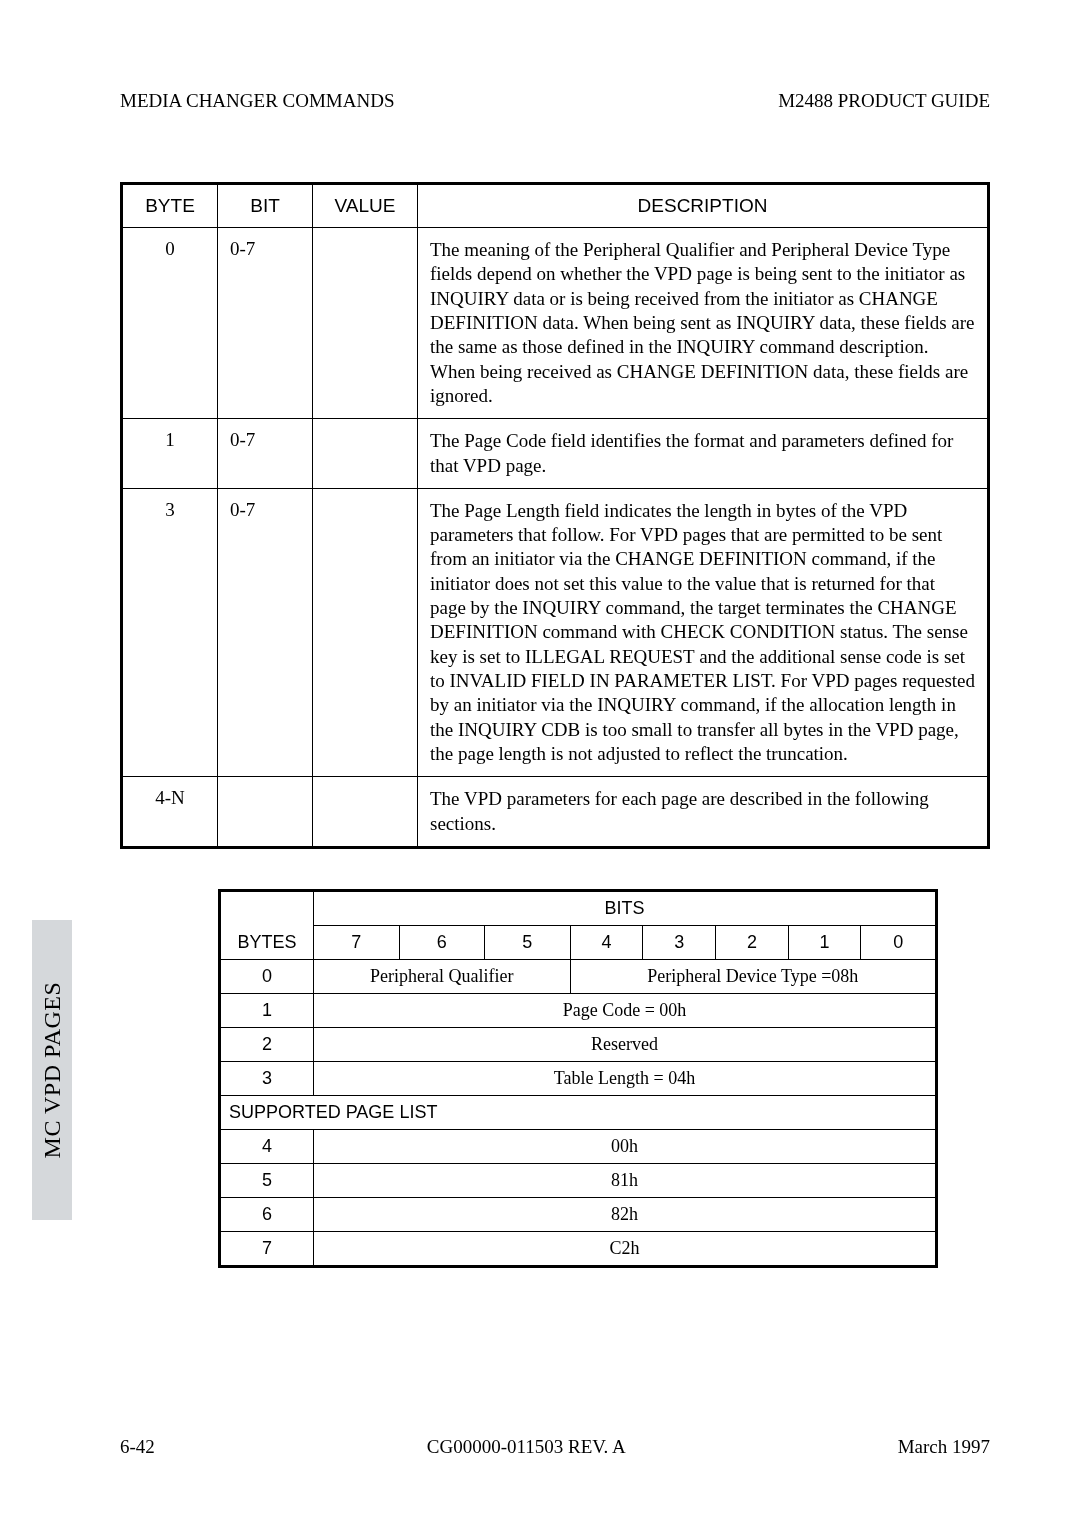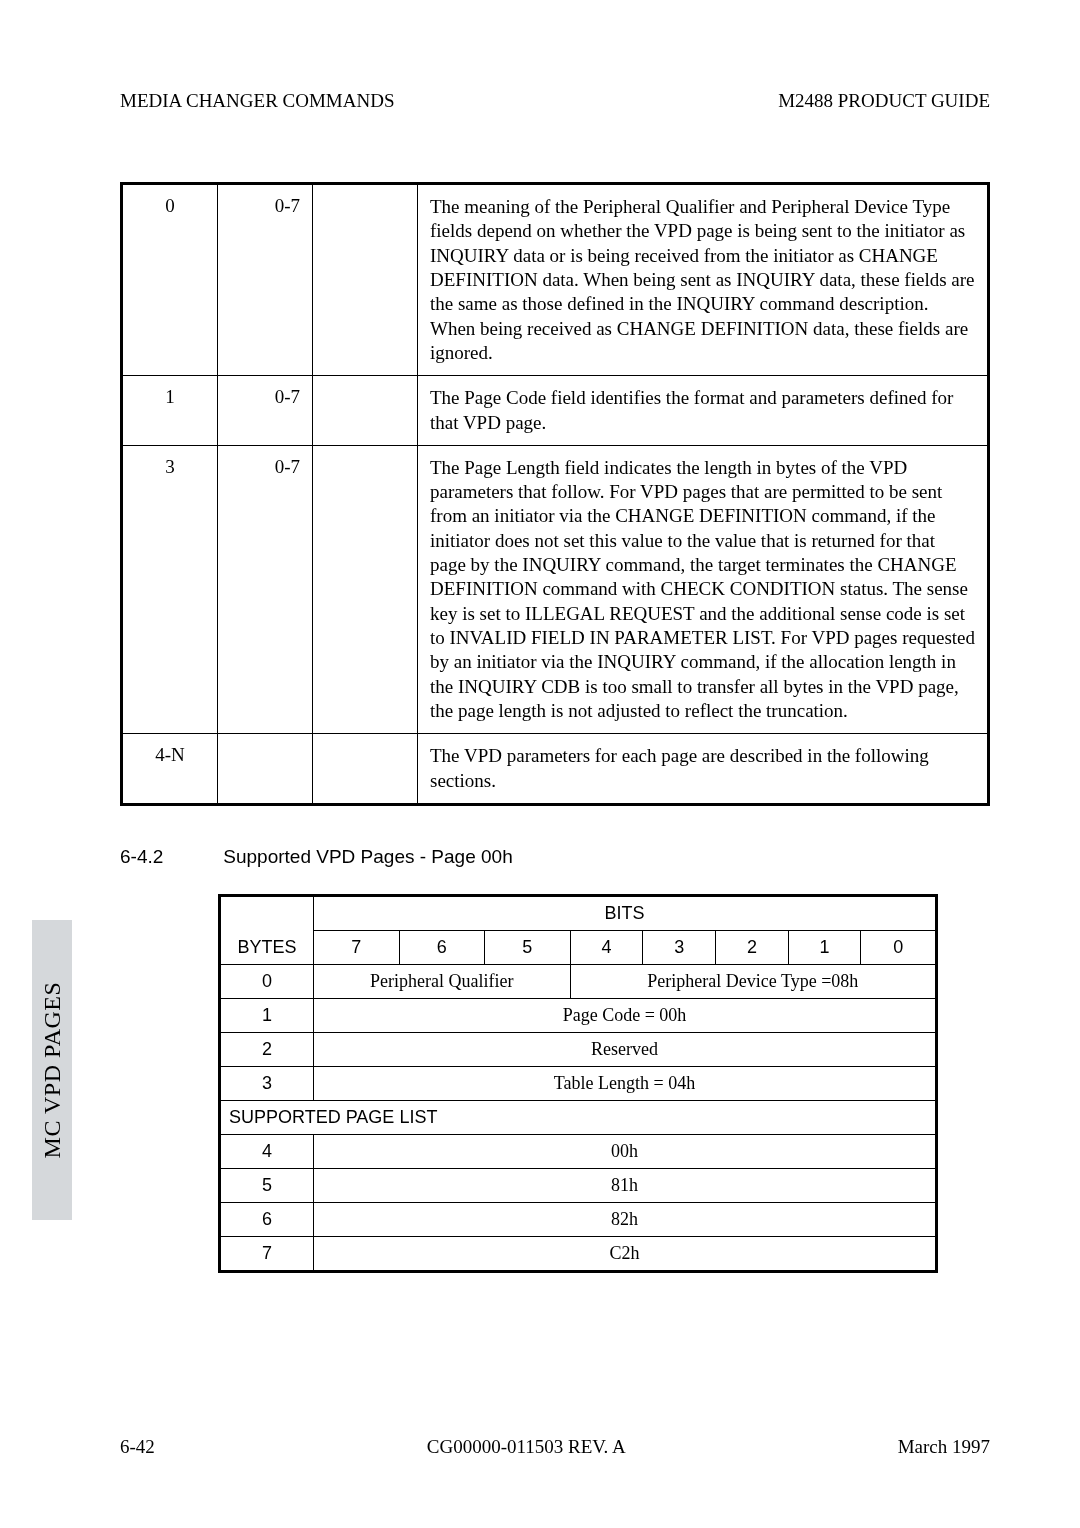--- a/index.html
+++ b/index.html
@@ -41,21 +41,21 @@
       padding: 10px 12px;
       vertical-align: top;
     }
     table.t1 th {
       font-family: Arial, Helvetica, sans-serif;
       font-weight: normal;
       text-align: center;
       font-size: 19px;
     }
     .col-byte { width: 70px; text-align: center; }
-    .col-bit  { width: 70px; text-align: right; }
+    .col-bit  { width: 70px; text-align: left; }
     .col-val  { width: 80px; text-align: center; }
     .col-desc { text-align: left; }
     table.t1 td.desc { text-align: left; line-height: 1.28; }
 
     
     .section-block { margin-left: 0; margin-bottom: 26px; }
     .section-line {
       font-family: Arial, Helvetica, sans-serif;
       font-size: 19px;
       margin-bottom: 12px;
@@ -133,20 +133,26 @@
 <div class="page-content">
 
   <div class="header-line">
     <span>MEDIA CHANGER COMMANDS</span>
     <span>M2488 PRODUCT GUIDE</span>
   </div>
 
 
   <table class="t1">
     <tbody>
+        <tr>
+      <th class="col-byte">BYTE</th>
+      <th class="col-bit">BIT</th>
+      <th class="col-val">VALUE</th>
+      <th class="col-desc">DESCRIPTION</th>
+    </tr>
     <tr>
       <td class="col-byte">0</td>
       <td class="col-bit">0-7</td>
       <td class="col-val"></td>
       <td class="desc">The meaning of the Peripheral Qualifier and Peripheral Device Type fields depend on whether the VPD page is being sent to the initiator as INQUIRY data or is being received from the initiator as CHANGE DEFINITION data.  When being sent as INQUIRY data, these fields are the same as those defined in the INQUIRY command description.  When being received as CHANGE DEFINITION data, these fields are ignored.</td>
     </tr>
     <tr>
       <td class="col-byte">1</td>
       <td class="col-bit">0-7</td>
       <td class="col-val"></td>
@@ -161,24 +167,20 @@
     <tr>
       <td class="col-byte">4-N</td>
       <td class="col-bit"></td>
       <td class="col-val"></td>
       <td class="desc">The VPD parameters for each page are described in the following sections.</td>
     </tr>
   </tbody>
     </table>
 
   <div class="section-block">
-    <div class="section-line">
-      <span class="section-num">6-4.2</span>
-      <span>Supported VPD Pages - Page 00h</span>
-    </div>
   </div>
 
 
   <table class="t2">
     <tbody>
         <tr>
       <th class="bytes-col" rowspan="2" style="vertical-align:bottom;">BYTES</th>
       <th colspan="8">BITS</th>
     </tr>
     <tr>

